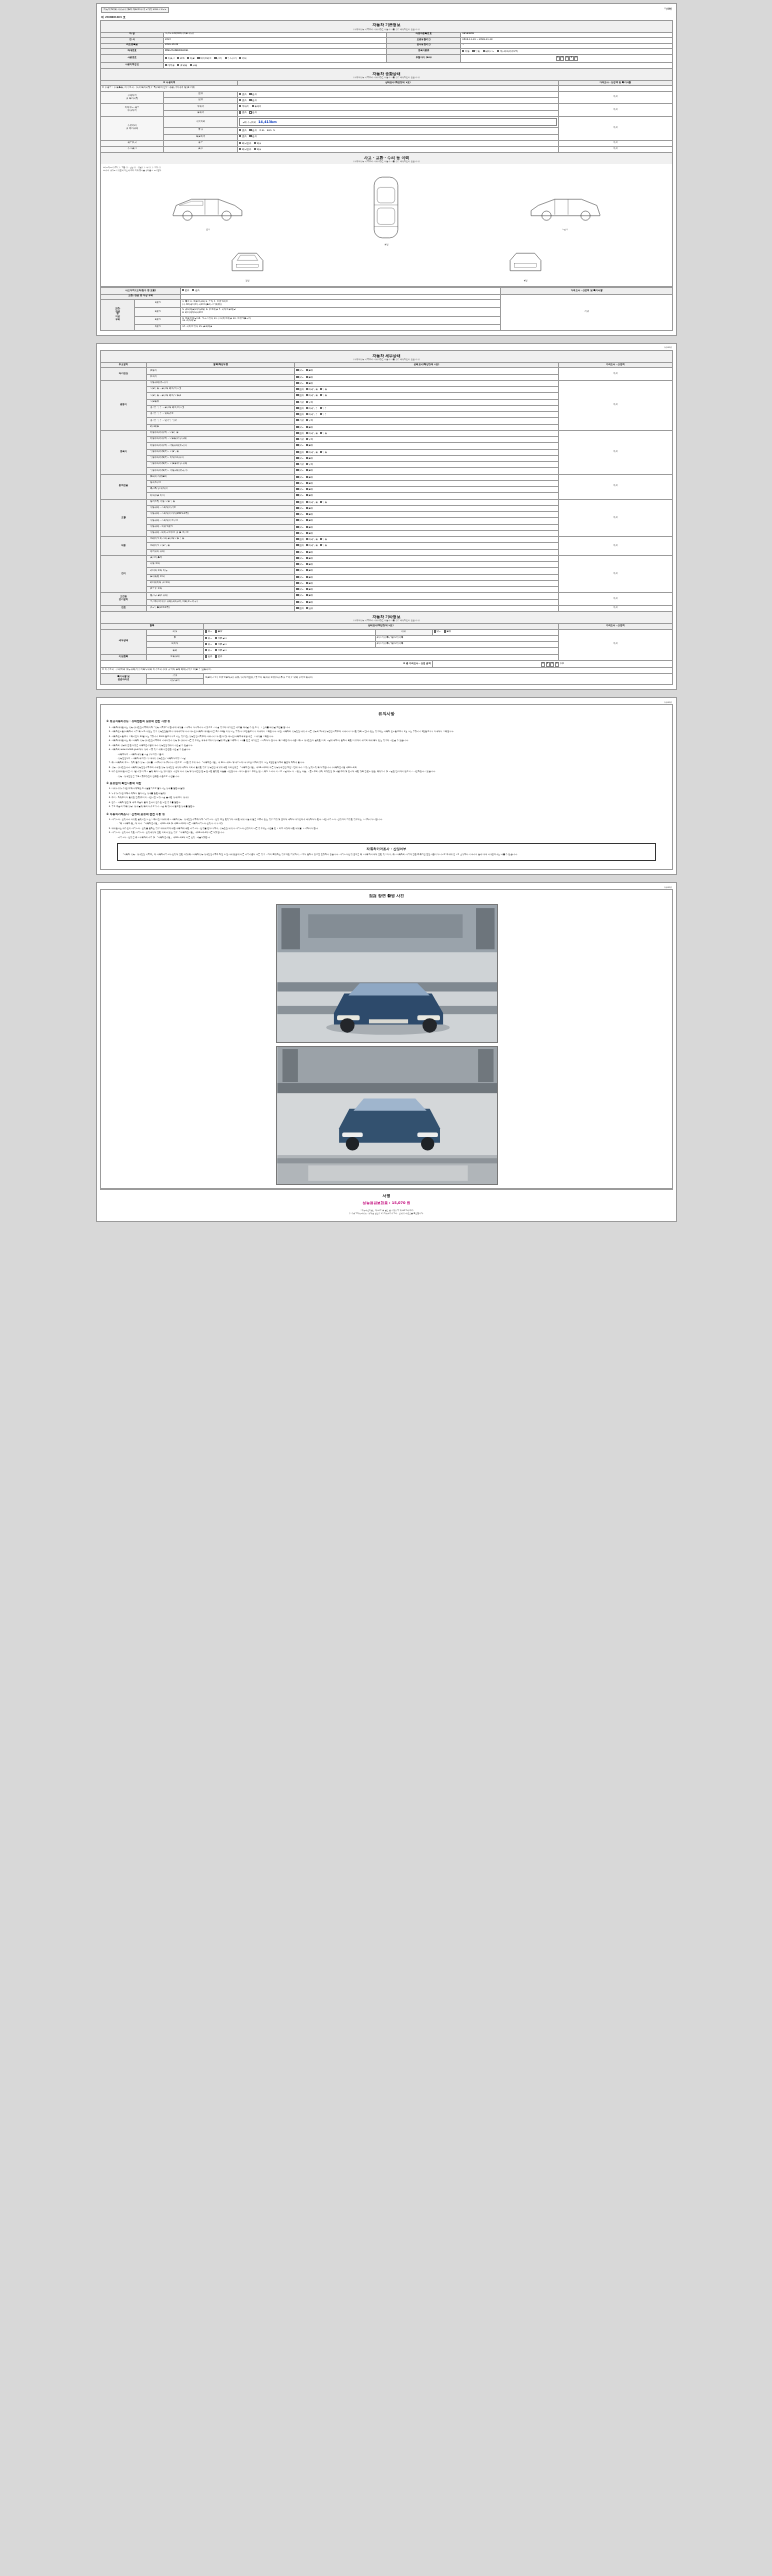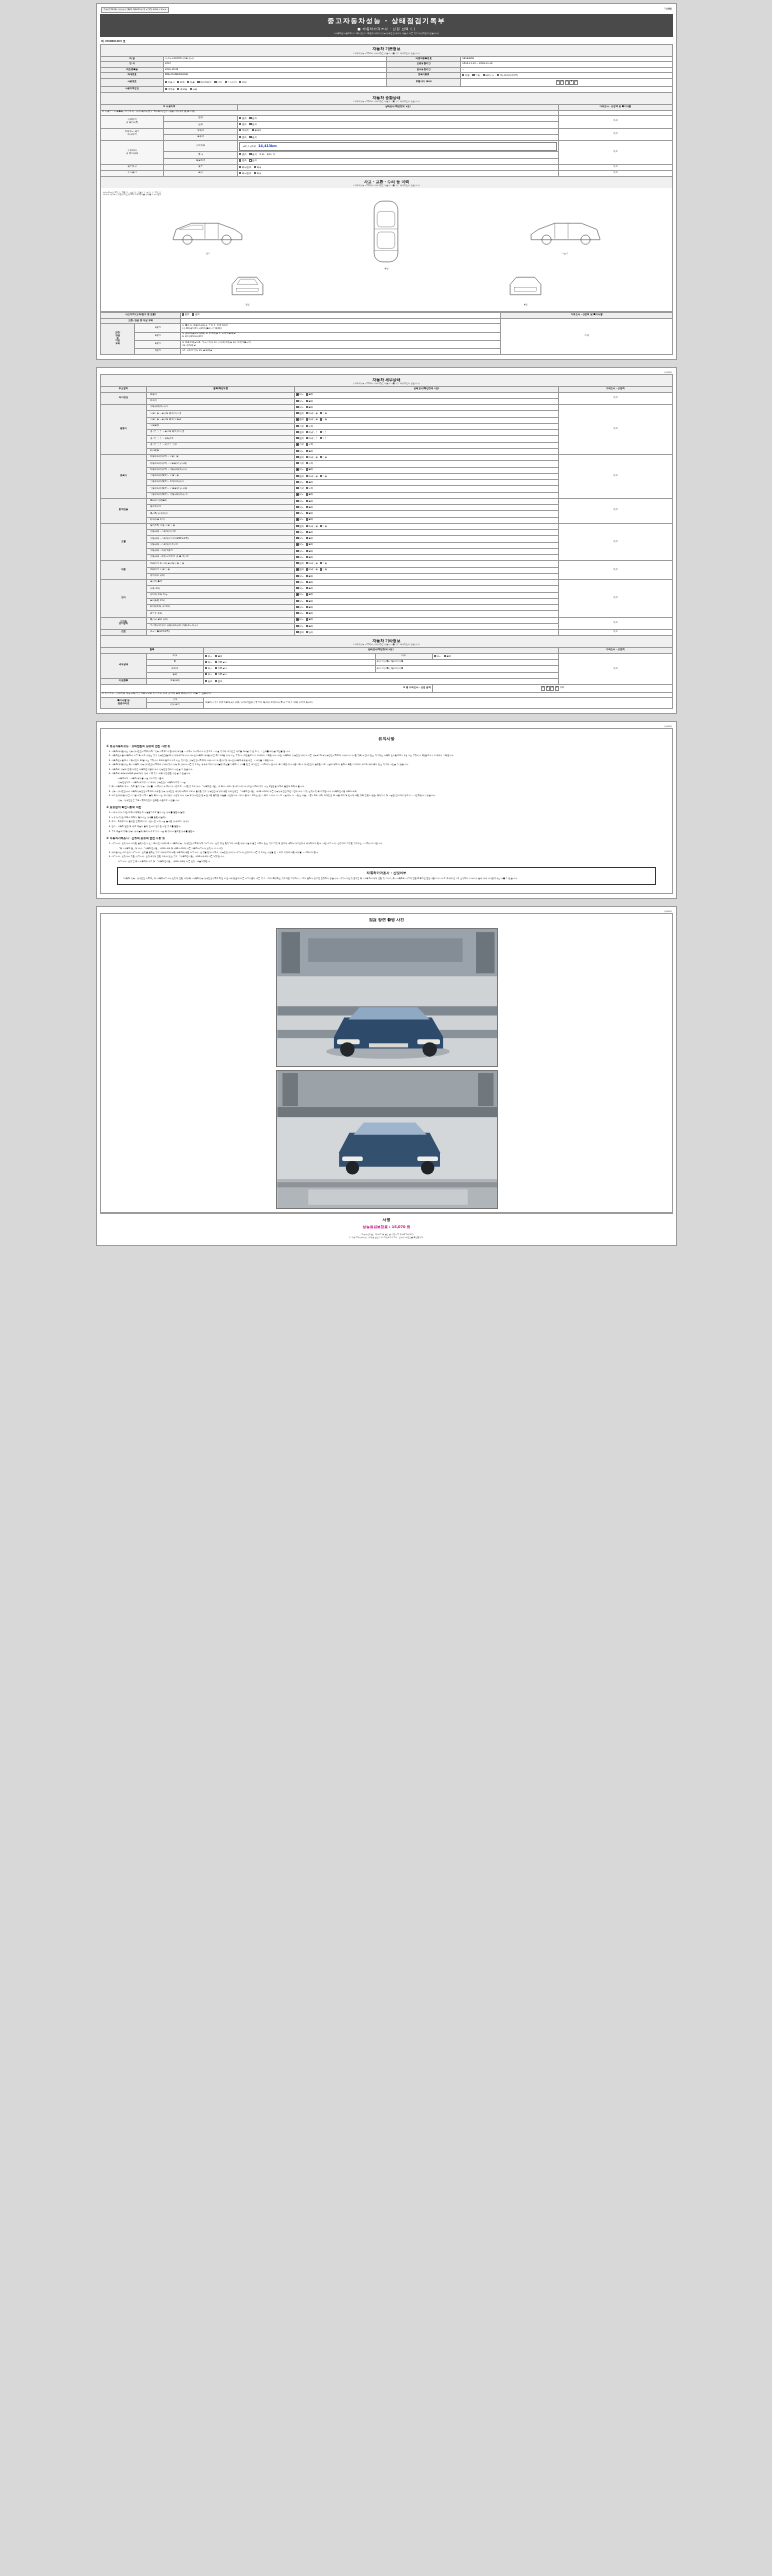--- a/index.html
+++ b/index.html
@@ -129,25 +129,20 @@
 
 <div class="page">
 
   <div class="sheet">
     <div class="pagetag">(1/4쪽)</div>
     <div class="topbar">
       <span class="lft">자동차관리법 시행규칙 [별지 제82호서식] &lt;개정 2021.7.15.&gt;</span>
       <span class="rgt">(3쪽)</span>
     </div>
 
-    <div class="titleblk">
-      <div class="t1">중고자동차성능 · 상태점검기록부</div>
-      <div class="t2">■ 자동차가격조사 · 산정 선택 ( )</div>
-      <div class="t3">(자동차인도일로부터 보증기간과 보증범위 내에서 성능·상태점검 내용이 사실과 다른 경우 배상책임이 있습니다)</div>
-    </div>
 
     <div class="docno">
       <span>제</span>
       <span class="mono">2260001463</span>
       <span>호</span>
     </div>
 
     <div class="sechead">
       <div class="h1">자동차 기본정보</div>
       <div class="h2">(자동차성능 기록부의 기재사항은 사실과 다를 경우 배상책임이 있습니다)</div>

